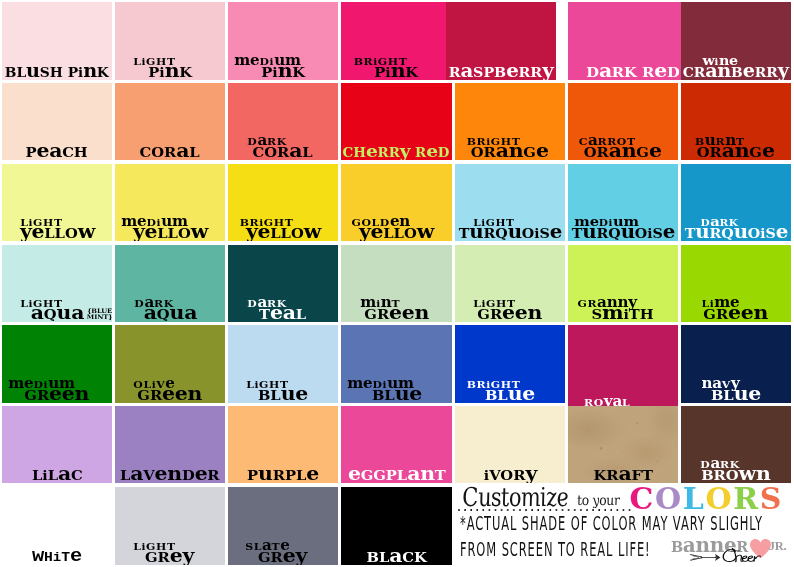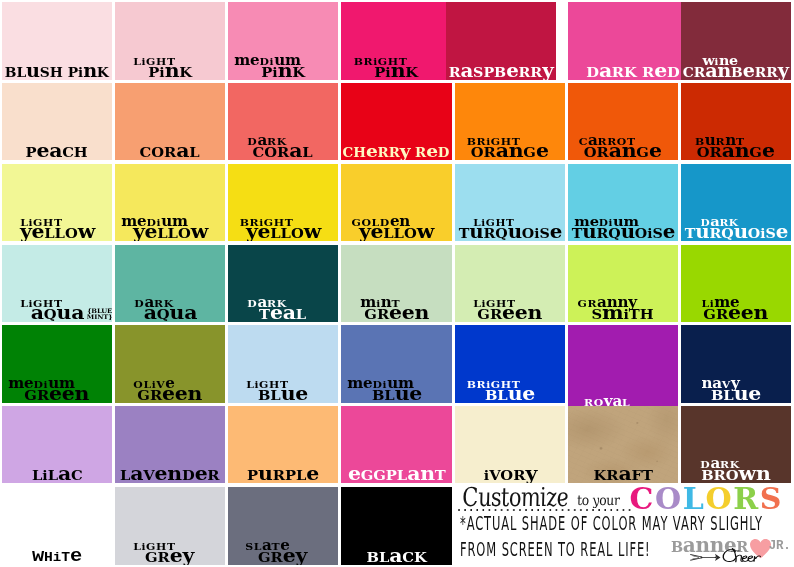--- a/index.html
+++ b/index.html
@@ -50,21 +50,21 @@
     transform-origin:left top;transform:scaleX(0.598);letter-spacing:1.5px;}
   #disc1{top:29.5px;}
   #disc2{top:56.2px;}
 
   #logo{position:absolute;left:216px;top:54px;width:123px;height:29px;}
   #logo-banner{position:absolute;left:0;top:2.2px;height:11px;font-family:"DejaVu Serif",serif;
     font-weight:bold;font-size:14.4px;line-height:1;color:#9b9b9b;letter-spacing:-0.45px;
     white-space:nowrap;}
   #logo-banner .glc{font-size:1.39em;line-height:0;letter-spacing:-0.3px;}
   #logo-heart{position:absolute;left:77.6px;top:-0.3px;width:23px;height:21px;}
-  #logo-jr{position:absolute;left:97.7px;top:1.5px;font-family:Liberation Mono, monospace;
+  #logo-jr{position:absolute;left:97.7px;top:1.5px;font-family:Liberation Serif, serif;
     font-weight:bold;font-size:12.5px;line-height:1;color:#9b9b9b;letter-spacing:-0.2px;}
   #logo-cheer{position:absolute;left:50.8px;top:10.3px;width:39px;height:14.3px;overflow:visible;}
   #logo-arrow{position:absolute;left:19.4px;top:14.2px;width:30.5px;height:10.8px;}
 </style>
 </head>
 <body>
 
 <div id="sheet">
 <div class="cell" style="left:2px;top:2px;width:110px;height:78px;background:#fadee2;color:#000000;">
 <div class="lbl">
@@ -114,21 +114,21 @@
 <div class="lbl">
 <span class="rw rw2"><span class="one">COR<span class="lc">a</span>L</span></span>
 </div>
     </div>
 <div class="cell" style="left:228px;top:83px;width:110px;height:77px;background:#f26762;color:#000000;">
 <div class="lbl">
 <span class="rw rw1"><span class="l1">D<span class="lc">a</span>RK</span></span>
 <span class="rw rw2"><span class="l2">COR<span class="lc">a</span>L</span></span>
 </div>
     </div>
-<div class="cell" style="left:341px;top:83px;width:111px;height:77px;background:#e80217;color:#fef9c3;">
+<div class="cell" style="left:341px;top:83px;width:111px;height:77px;background:#e80217;color:#bef264;">
 <div class="lbl">
 <span class="rw rw2"><span class="one" style="font-size: 12.321px;">CH<span class="lc">e</span>RR<span class="lc">y</span> R<span class="lc">e</span>D</span></span>
 </div>
     </div>
 <div class="cell" style="left:455px;top:83px;width:110px;height:77px;background:#fe870b;color:#000000;">
 <div class="lbl">
 <span class="rw rw1"><span class="l1">BR<span class="li">i</span>GHT</span></span>
 <span class="rw rw2"><span class="l2">OR<span class="lc">a</span><span class="lc">n</span>G<span class="lc">e</span></span></span>
 </div>
     </div>
@@ -254,21 +254,21 @@
 <span class="rw rw1"><span class="l1"><span class="lc">m</span><span class="lc">e</span>D<span class="li">i</span><span class="lc">u</span><span class="lc">m</span></span></span>
 <span class="rw rw2"><span class="l2">BL<span class="lc">u</span><span class="lc">e</span></span></span>
 </div>
     </div>
 <div class="cell" style="left:455px;top:325px;width:110px;height:78px;background:#0038cc;color:#ffffff;">
 <div class="lbl">
 <span class="rw rw1"><span class="l1">BR<span class="li">i</span>GHT</span></span>
 <span class="rw rw2"><span class="l2">BL<span class="lc">u</span><span class="lc">e</span></span></span>
 </div>
     </div>
-<div class="cell" style="left:568px;top:325px;width:110px;height:96px;background:#a21caf;color:#ffffff;">
+<div class="cell" style="left:568px;top:325px;width:110px;height:96px;background:#be185d;color:#ffffff;">
 <div class="lbl">
 <span class="rw rw1"><span class="l1">RO<span class="lc">y</span><span class="lc">a</span>L</span></span>
 <span class="rw rw2"><span class="l2">BL<span class="lc">u</span><span class="lc">e</span></span></span>
 </div>
     </div>
 <div class="cell" style="left:681px;top:325px;width:110px;height:78px;background:#091f4d;color:#ffffff;">
 <div class="lbl">
 <span class="rw rw1"><span class="l1"><span class="lc">n</span><span class="lc">a</span>V<span class="lc">y</span></span></span>
 <span class="rw rw2"><span class="l2">BL<span class="lc">u</span><span class="lc">e</span></span></span>
 </div>

